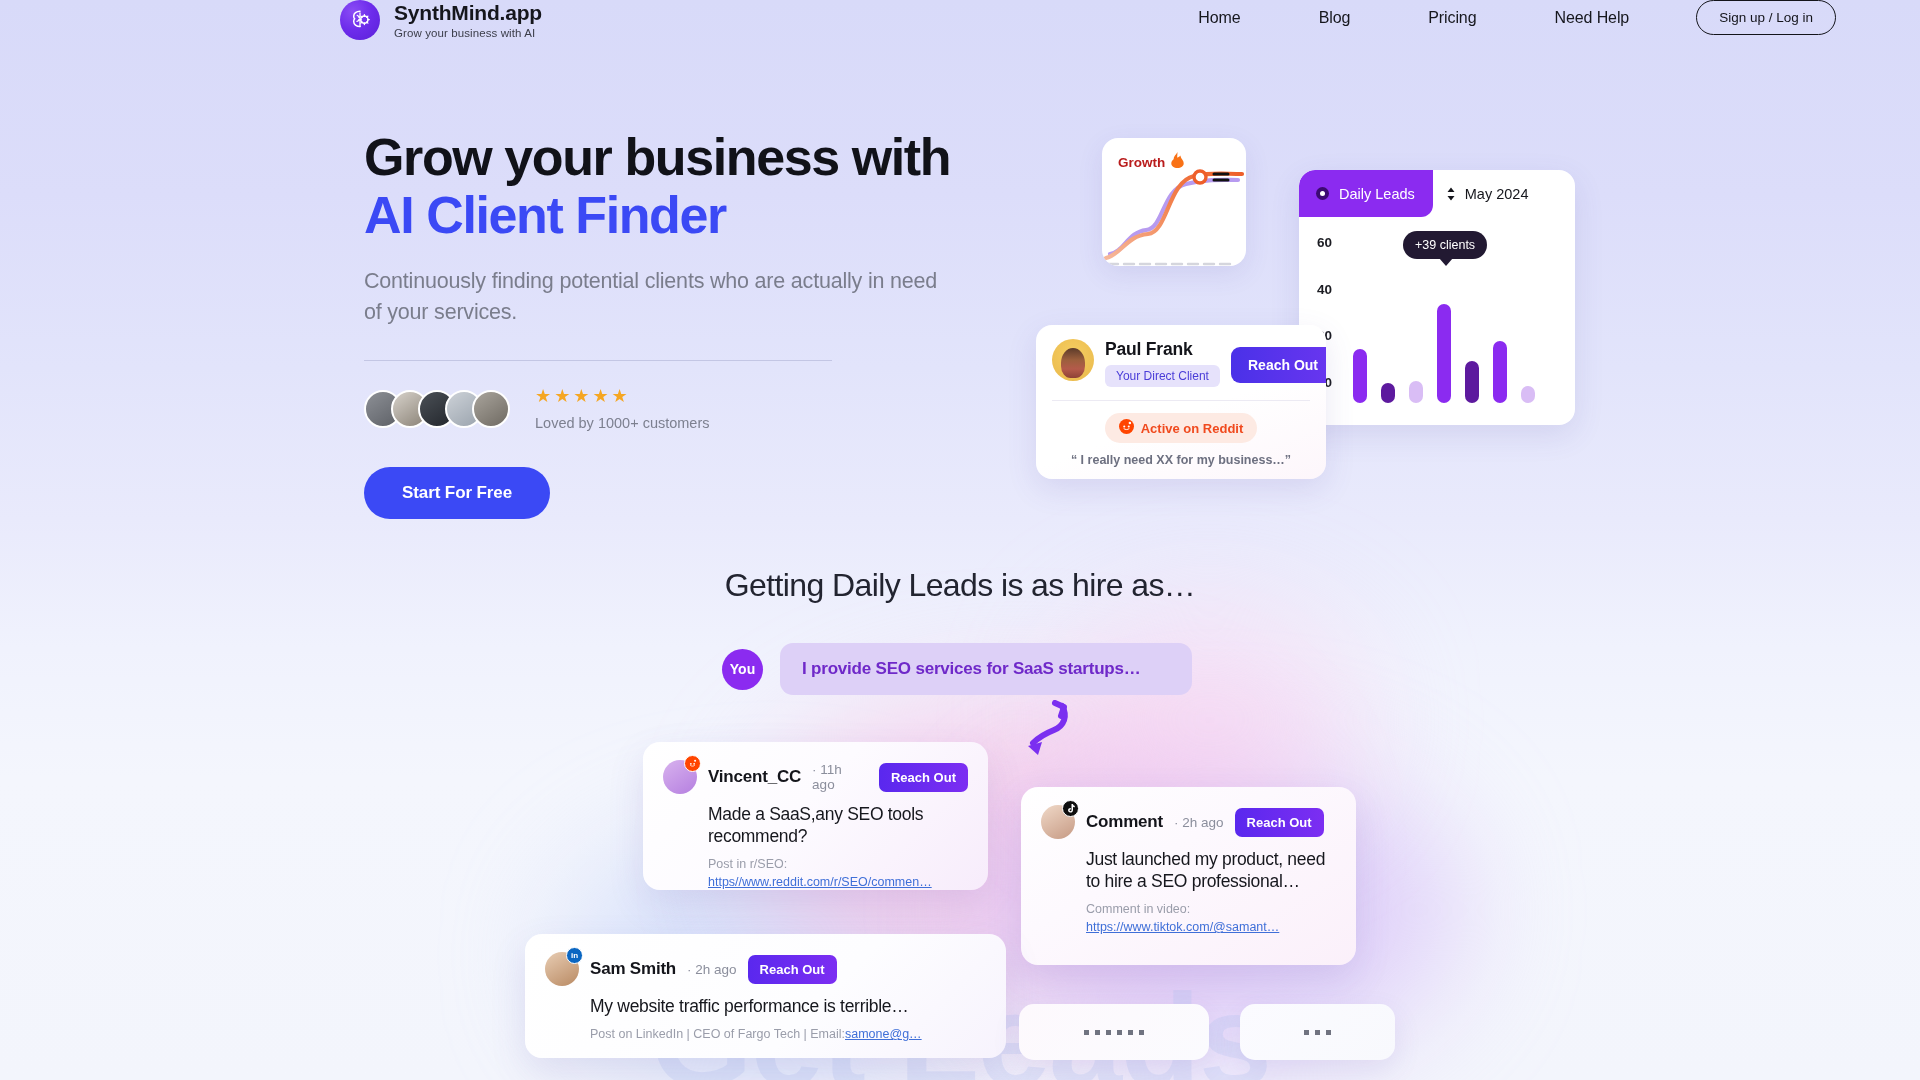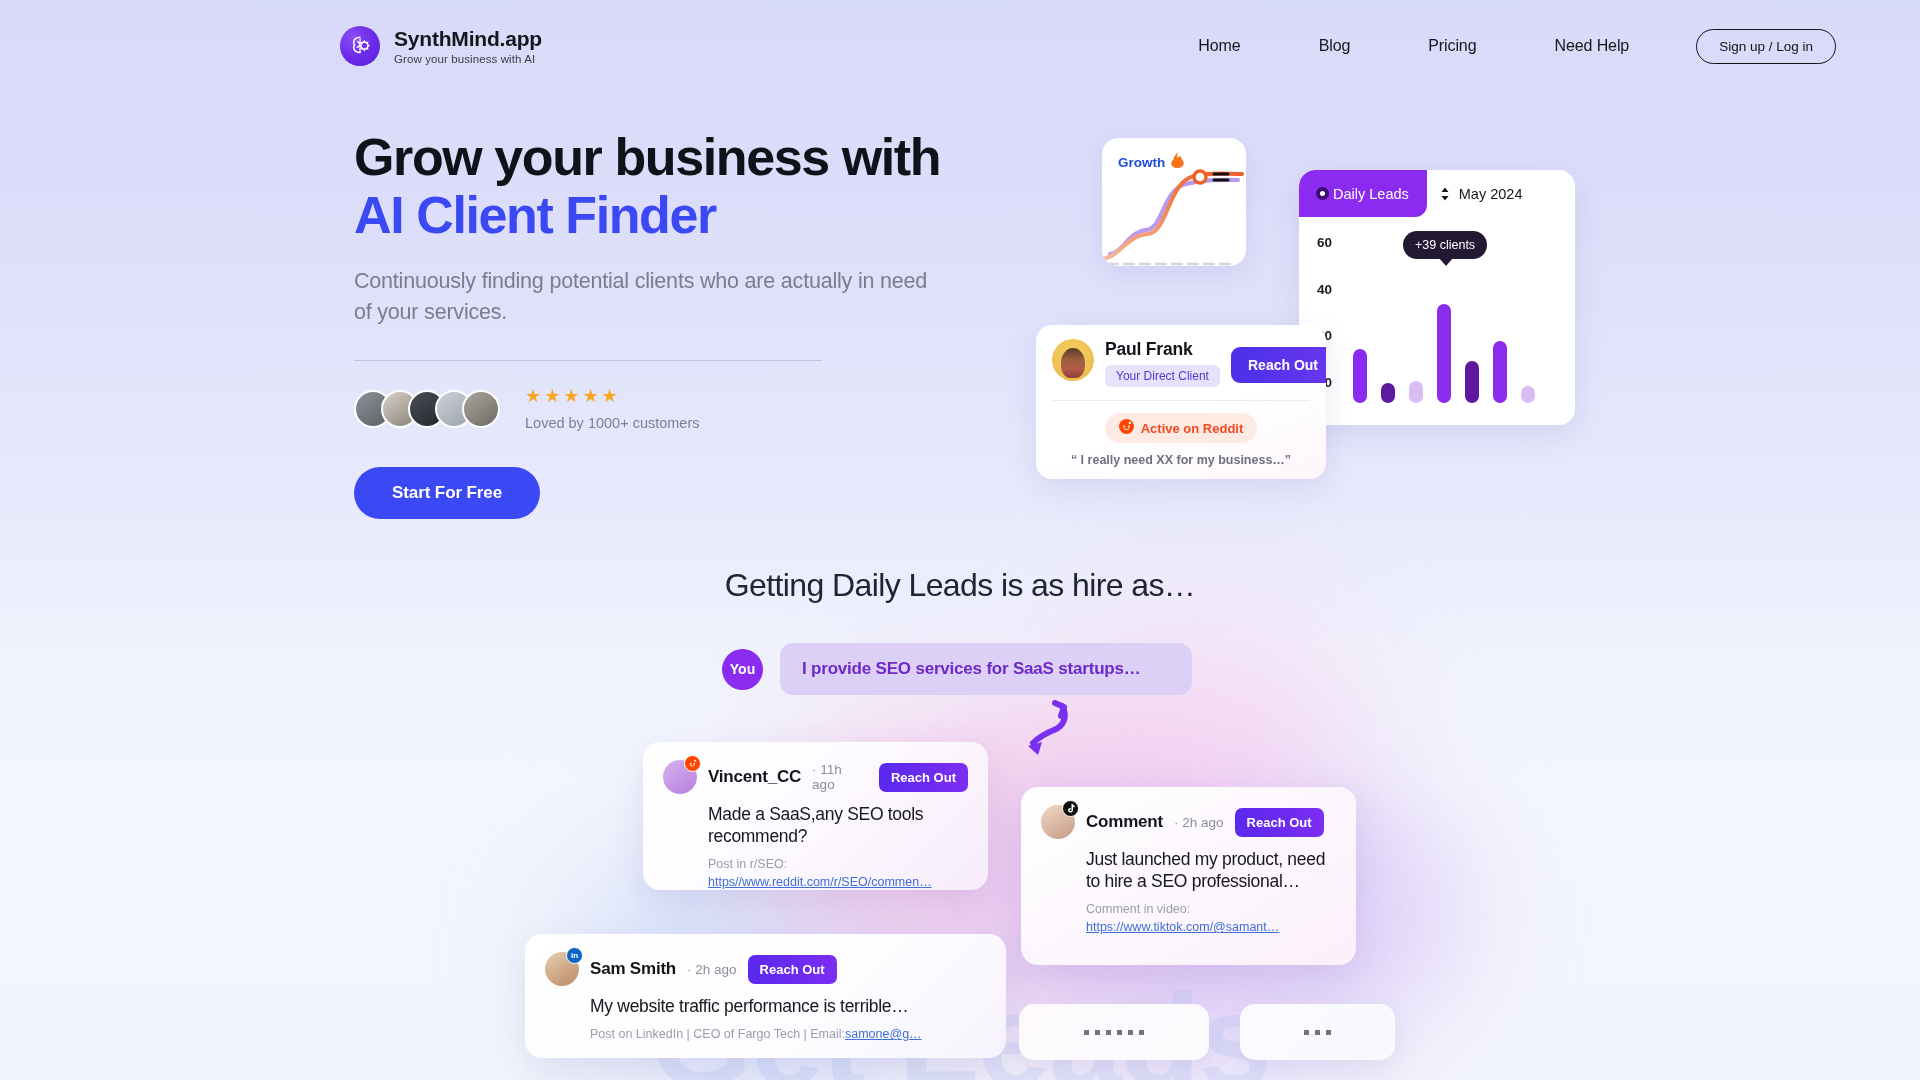--- a/index.html
+++ b/index.html
@@ -42,21 +42,21 @@
     z-index: 0;
   }
   .glow-pink { left: 760px; top: 700px; width: 520px; height: 300px; background: rgba(247,196,232,.72); }
   .glow-violet { left: 990px; top: 760px; width: 470px; height: 300px; background: rgba(214,189,248,.66); }
   .glow-blue { left: 560px; top: 830px; width: 420px; height: 250px; background: rgba(196,212,250,.55); }
   .glow-pink2 { left: 1060px; top: 610px; width: 300px; height: 220px; background: rgba(250,210,240,.55); }
 
   
   header {
     position: absolute; top: 0; left: 0; right: 0; height: 92px;
-    display: flex; align-items: center;
+    display: flex; align-items: flex-start;
     padding: 0 84px 0 340px;
     z-index: 5;
   }
   .brand { display: flex; align-items: center; gap: 14px; }
   .brand-logo {
     width: 40px; height: 40px; border-radius: 50%;
     background: radial-gradient(circle at 32% 28%, #8a4cf5 0%, #6d2ceb 48%, #5a1fd8 100%);
     display: flex; align-items: center; justify-content: center;
     flex: none;
   }
@@ -75,21 +75,21 @@
     background: transparent;
     color: #13141a;
     font-size: 13.5px;
     padding: 9px 22px;
     cursor: pointer;
     font-family: inherit;
     white-space: nowrap;
   }
 
   
-  .hero { position: absolute; left: 354px; top: 128px; width: 620px; z-index: 4; }
+  .hero { position: absolute; left: 364px; top: 128px; width: 620px; z-index: 4; }
   .hero h1 {
     font-size: 52px; font-weight: 700; color: #111219;
     line-height: 1.12; letter-spacing: -1.4px;
   }
   .hero h1 .accent { color: #3b49f5; display: block; }
   .hero-sub {
     margin-top: 22px; font-size: 21.5px; color: #7a7d8c;
     line-height: 1.42; letter-spacing: -.2px; max-width: 580px;
   }
   .hero-rule { margin-top: 32px; width: 468px; height: 1px; background: #c3c6e4; }
@@ -125,33 +125,33 @@
   
   .card { position: absolute; background: #fff; border-radius: 18px; z-index: 4; }
 
   .growth-card {
     left: 1102px; top: 138px; width: 144px; height: 128px;
     border-radius: 16px;
     box-shadow: 0 8px 26px rgba(80,70,160,.10);
     padding: 14px 0 0 16px; overflow: hidden;
   }
   .growth-head { display: flex; align-items: center; gap: 6px; }
-  .growth-title { font-size: 13.5px; font-weight: 700; color: #1d4ed8; }
+  .growth-title { font-size: 13.5px; font-weight: 700; color: #b91c1c; }
   .growth-svg { position: absolute; left: 0; bottom: 0; }
 
   .leads-card {
     left: 1299px; top: 170px; width: 276px; height: 255px;
     border-radius: 16px;
     box-shadow: 0 10px 30px rgba(80,70,160,.12);
     overflow: hidden;
   }
   .leads-head { display: flex; align-items: stretch; height: 47px; }
   .leads-tab {
     background: #8b2bf0; color: #fff;
-    display: flex; align-items: center; gap: 4px;
+    display: flex; align-items: center; gap: 10px;
     padding: 0 18px 0 17px;
     border-top-left-radius: 16px; border-bottom-right-radius: 12px;
     font-size: 14.5px; font-weight: 500;
   }
   .leads-dot {
     width: 13px; height: 13px; border-radius: 50%;
     background: #3c0a72; display: flex; align-items: center; justify-content: center;
   }
   .leads-dot i { width: 5px; height: 5px; border-radius: 50%; background: #fff; display: block; }
   .leads-month { display: flex; align-items: center; gap: 9px; padding-left: 13px; }

